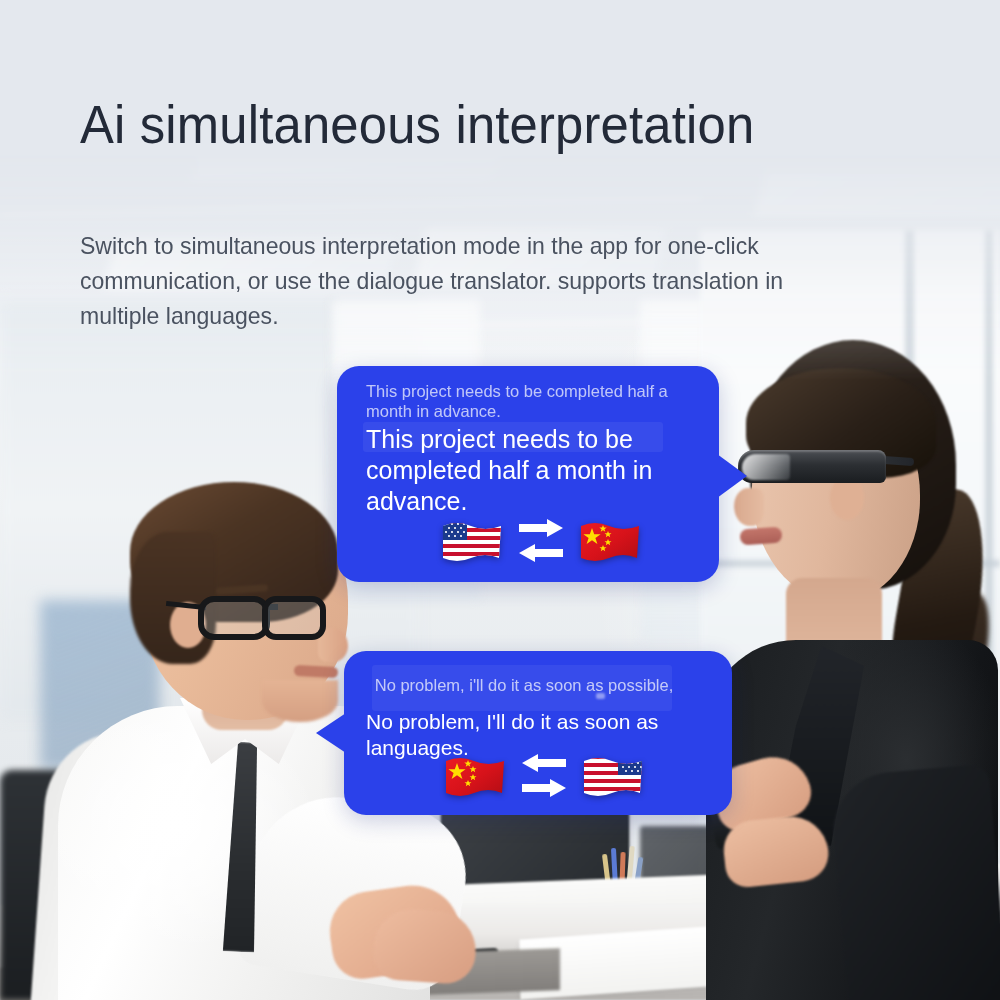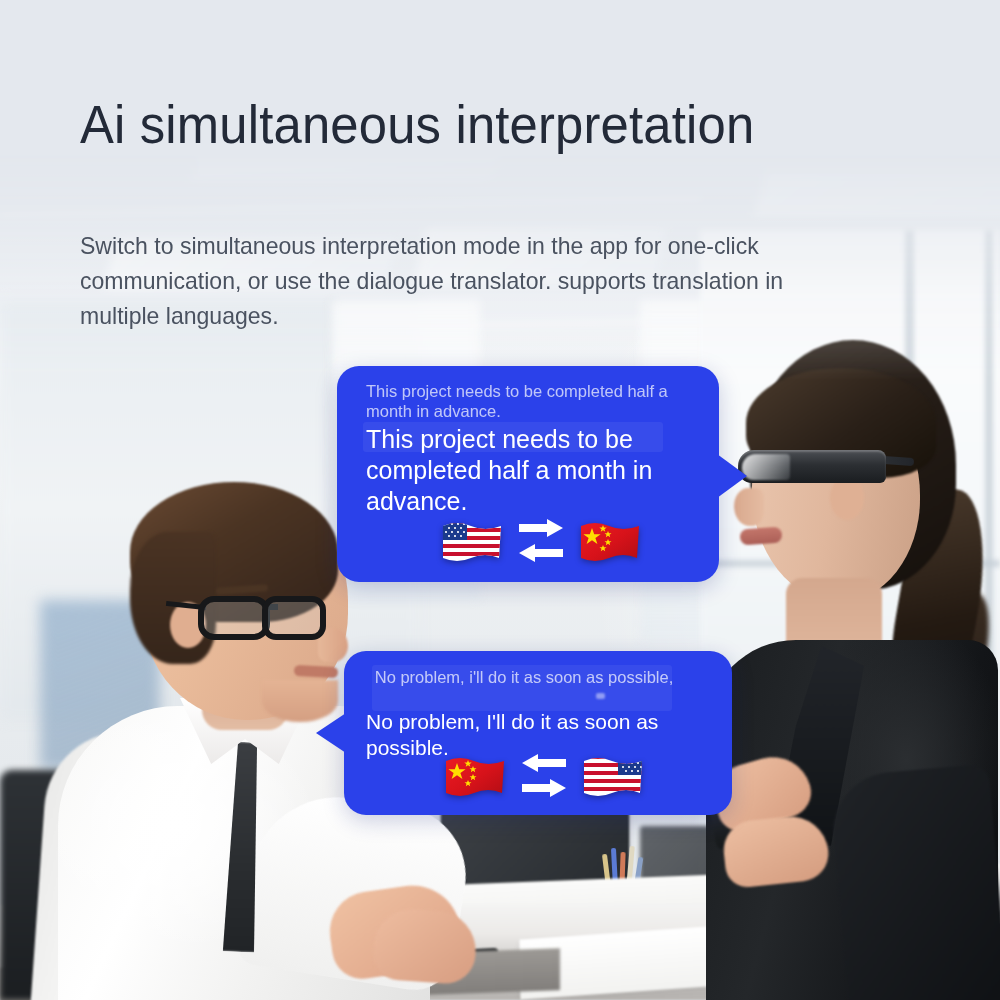--- a/index.html
+++ b/index.html
@@ -474,21 +474,21 @@
     color:#ffffff;
     font-family:"Liberation Sans", sans-serif;
   }
 
   #b1-src { position:absolute; left:29px; top:15px; width:310px; }
   #b1-dst {
     position:absolute; left:29px; top:58px; width:320px;
     font-size:25px; line-height:31px;
   }
   #b2-src {
-    position:absolute; left:30px; top:16px; width:300px;
+    position:absolute; left:30px; top:24px; width:300px;
     text-align:center;
   }
   #b2-dst {
     position:absolute; left:22px; top:58px; width:350px;
     font-size:21px; line-height:26px;
   }
 
   
   .lang-row {
     position:absolute; display:flex; align-items:center; gap:16px;
@@ -713,21 +713,21 @@
     </div>
   </div>
 
   <div class="bubble" id="bubble-2">
     <span class="tail tail-left"></span>
     <span class="hl" id="b2-hl"></span>
     <span class="dot" id="b2-dot"></span>
 
     <div class="src-text" id="b2-src">No problem, i'll do it as soon as possible,</div>
 
-    <div class="dst-text" id="b2-dst">No problem, I'll do it as soon as possible.</div>
+    <div class="dst-text" id="b2-dst">No problem, I'll do it as soon as languages.</div>
 
     <div class="lang-row" id="b2-langs">
       <span class="flag">
         <svg viewBox="0 0 62 44" xmlns="http://www.w3.org/2000/svg">
           <defs>
             <clipPath id="wave3">
               <path d="M2 8 Q16 2 30 8 T60 8 L58 40 Q44 34 30 40 T2 40 Z"></path>
             </clipPath>
             <linearGradient id="cnshade2" x1="0" y1="0" x2="1" y2="1">
               <stop offset="0%" stop-color="#ee1c25"></stop>

